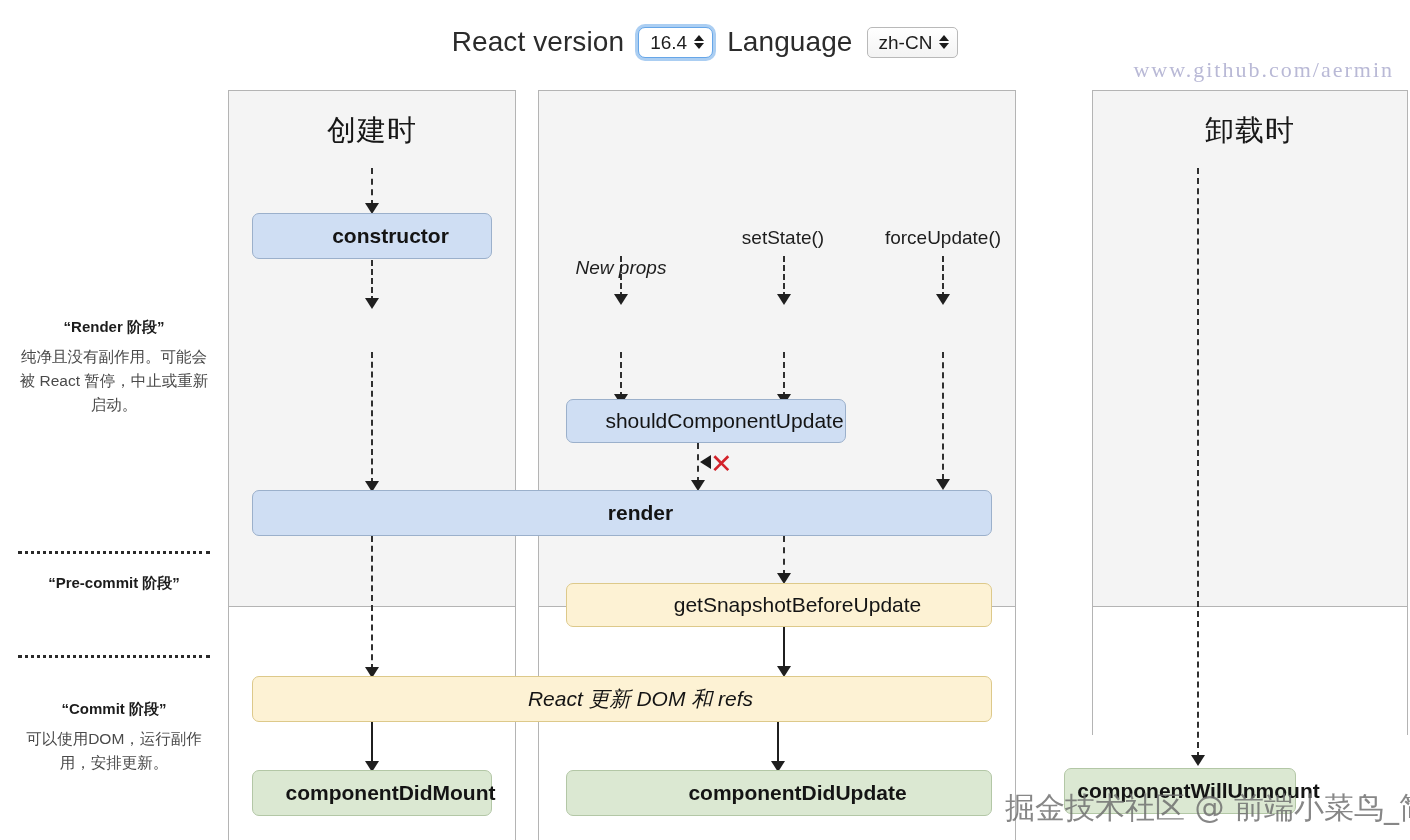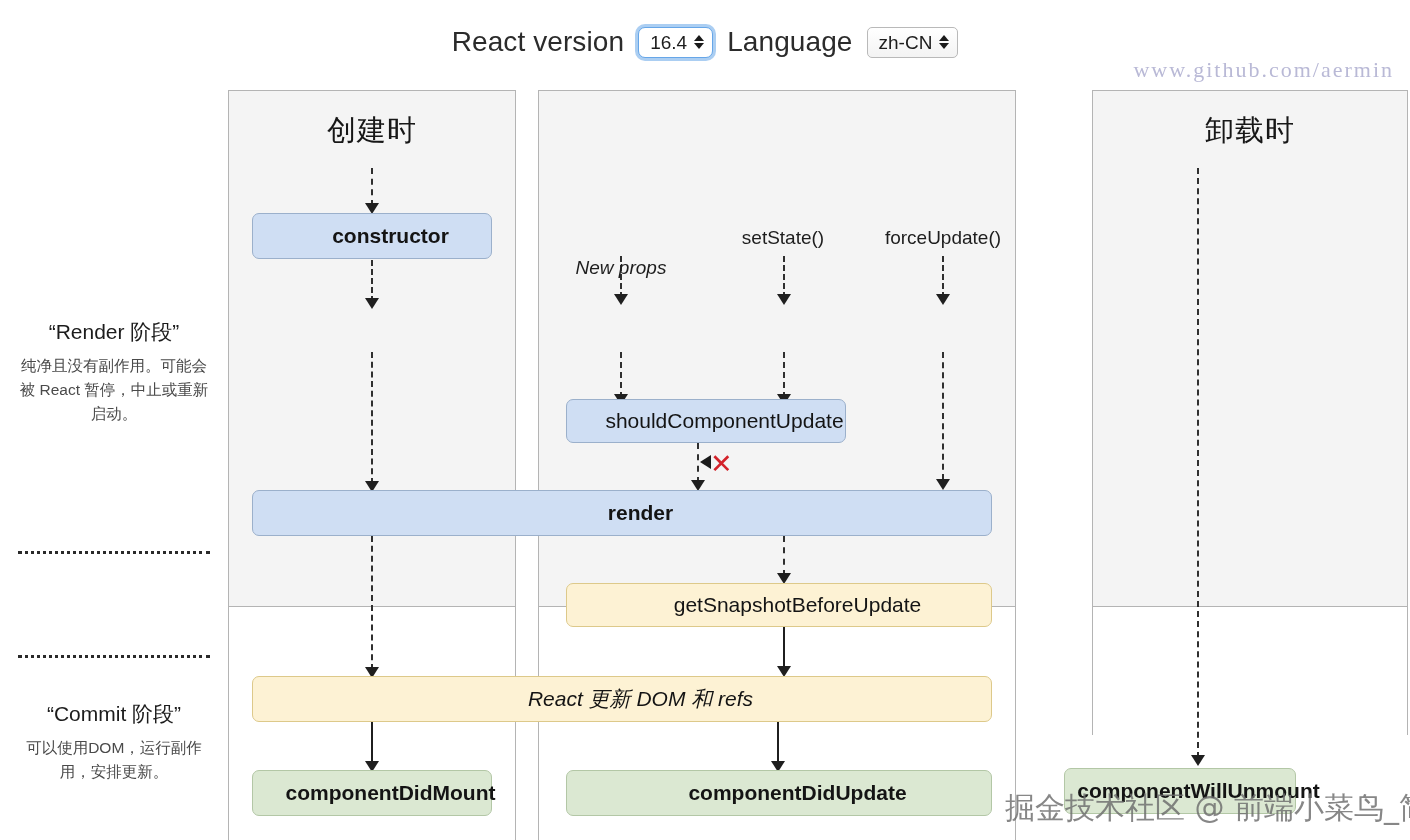--- a/index.html
+++ b/index.html
@@ -43,21 +43,21 @@
   }
   .wm-juejin {
     position: absolute; left: 1005px; top: 788px;
     font-size: 30px; color: #6d6d6d; opacity: .82; white-space: nowrap;
     font-family: "DejaVu Sans", "Liberation Sans", sans-serif;
   }
 
   
   .phases { position: absolute; left: 0; top: 0; width: 228px; height: 840px; }
   .phase { position: absolute; left: 0; width: 228px; text-align: center; }
-  .phase .ph-title { font-size: 21px; font-weight: normal; color: #1c1c1c; margin-bottom: 8px; }
+  .phase .ph-title { font-size: 15px; font-weight: bold; color: #1c1c1c; margin-bottom: 8px; }
   .phase .ph-desc { font-size: 15.5px; color: #4a4a4a; line-height: 1.55; padding: 0 16px; }
   .phase-render { top: 318px; }
   .phase-precommit { top: 574px; }
   .phase-commit { top: 700px; }
   .dotline {
     position: absolute; left: 18px; width: 192px; height: 0;
     border-top: 3px dotted #2a2a2a;
   }
   .dotline.d1 { top: 551px; }
   .dotline.d2 { top: 655px; }
@@ -142,20 +142,21 @@
   <div class="phases">
     <div class="dotline d1"></div>
     <div class="dotline d2"></div>
 
     <div class="phase phase-render">
       <div class="ph-title">“Render 阶段”</div>
       <div class="ph-desc">纯净且没有副作用。可能会被 React 暂停，中止或重新启动。</div>
     </div>
 
     <div class="phase phase-precommit">
+      <div class="ph-title">“Pre-commit 阶段”</div>
     </div>
 
     <div class="phase phase-commit">
       <div class="ph-title">“Commit 阶段”</div>
       <div class="ph-desc">可以使用DOM，运行副作用，安排更新。</div>
     </div>
   </div>
 
   <div class="panel p1">
     <div class="white-half"></div>

